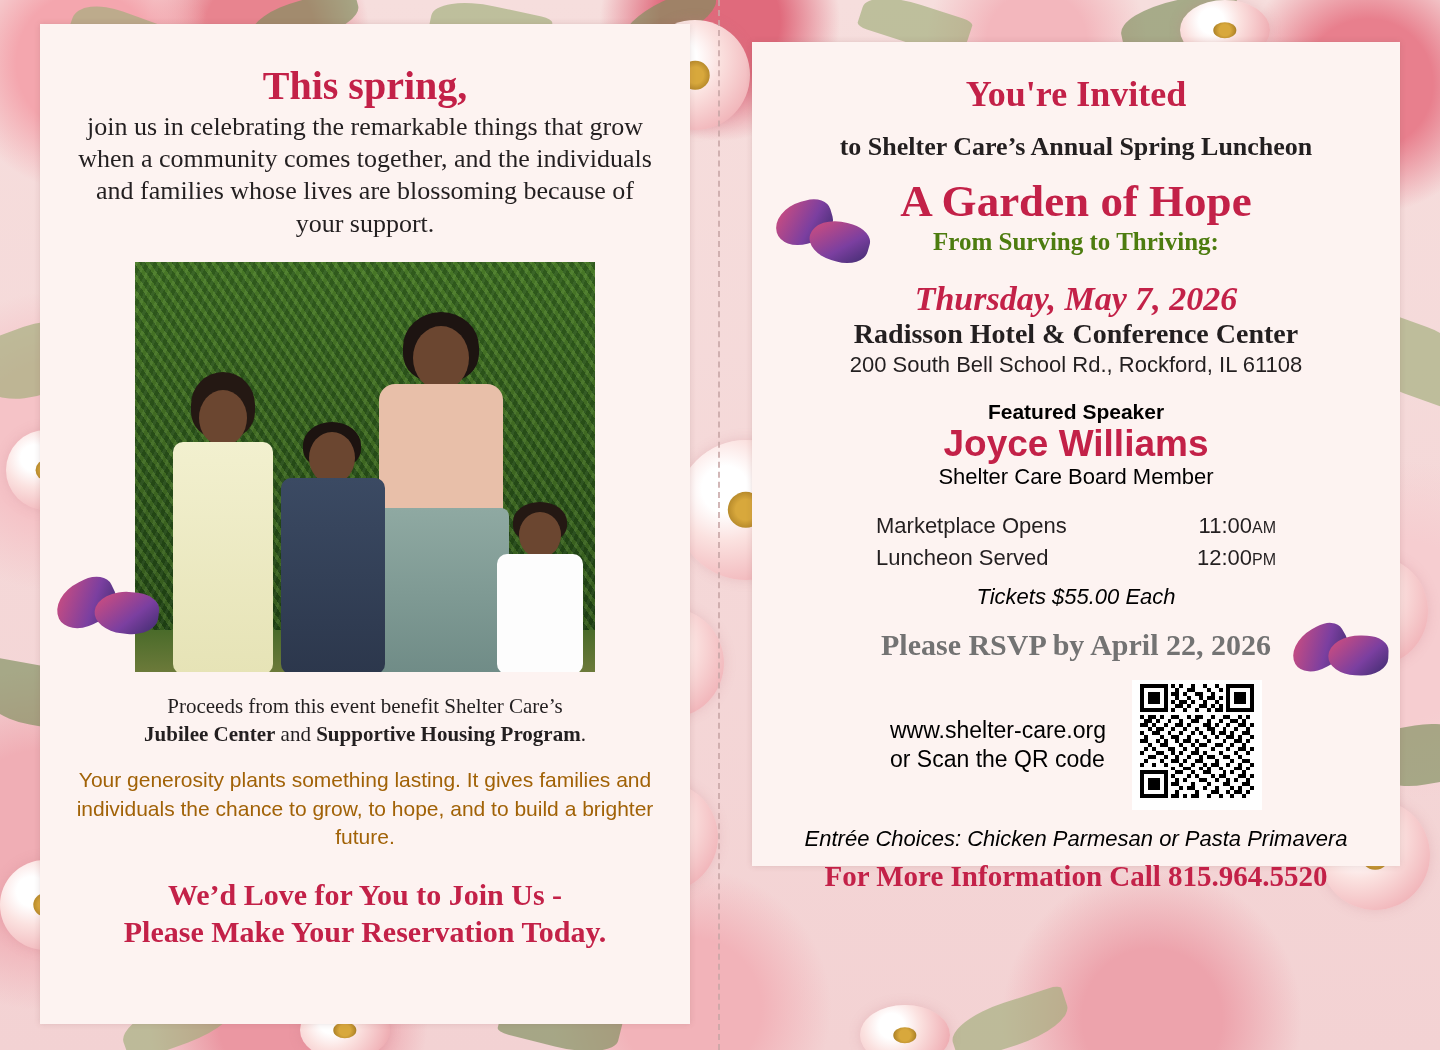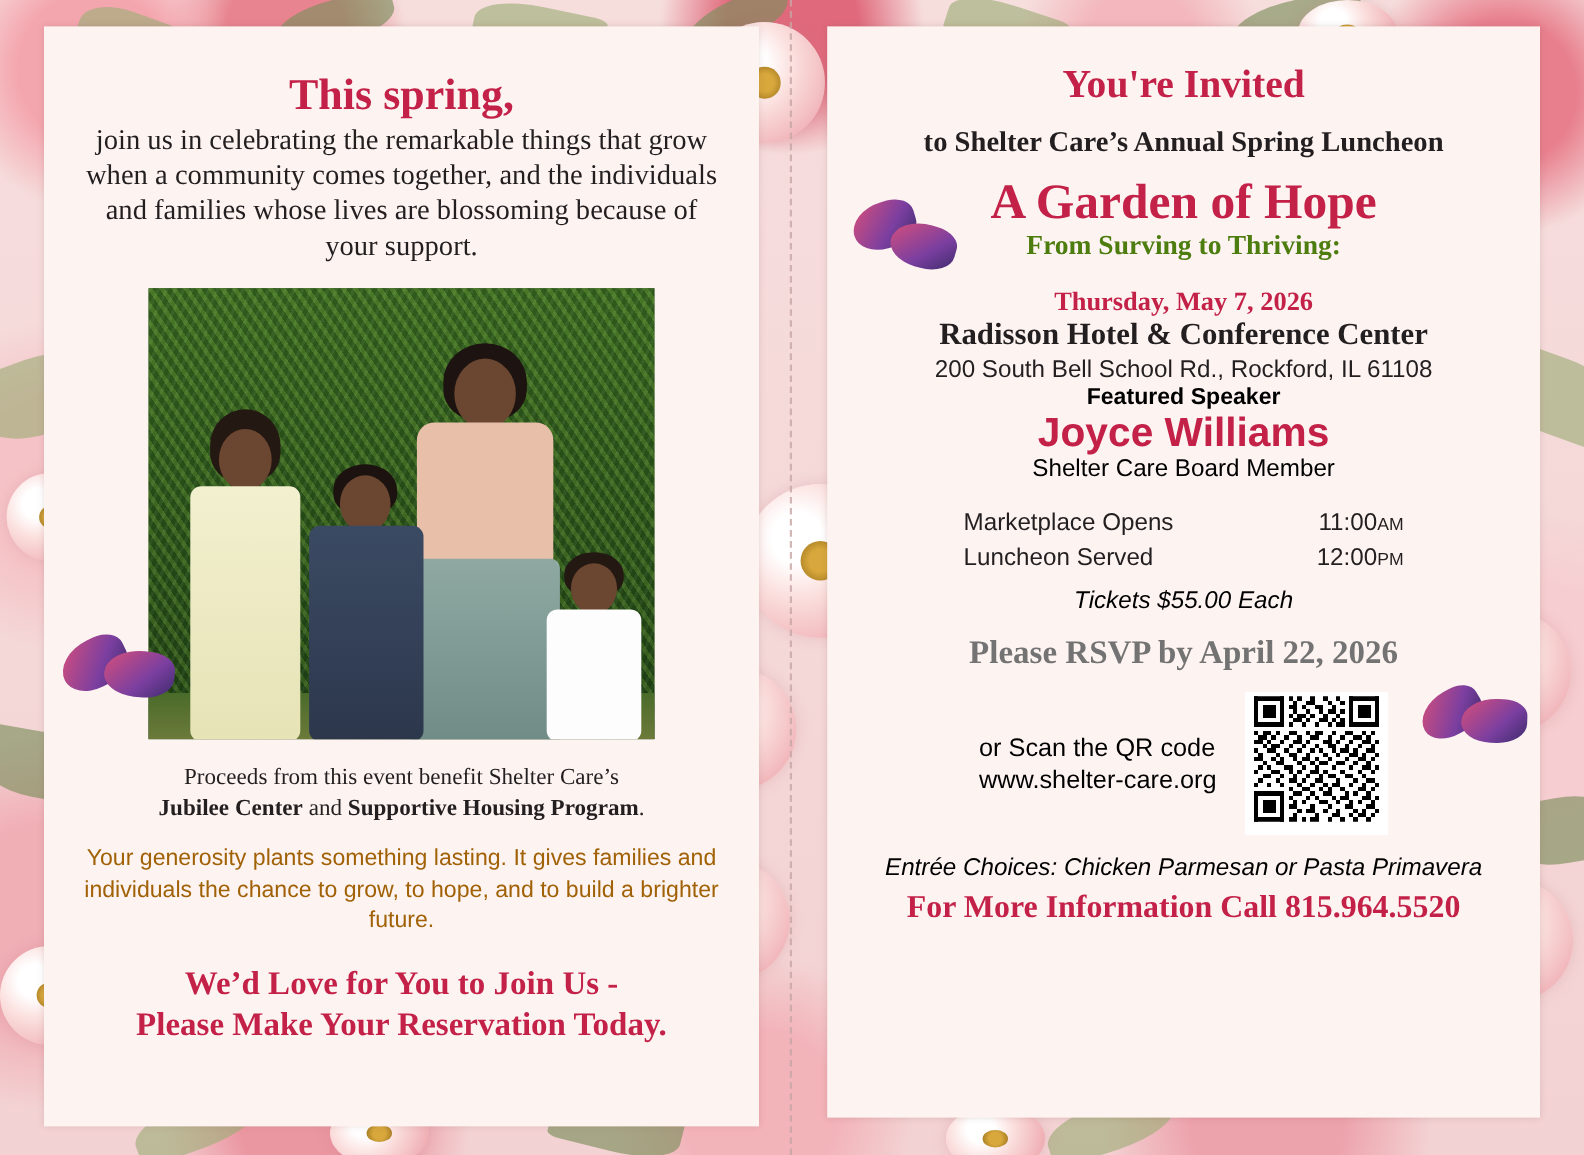--- a/index.html
+++ b/index.html
@@ -30,21 +30,21 @@
   .leaf{position:absolute;background:#9fae7a;border-radius:50% 10% 50% 10%;opacity:.65;}
   .leaf.d{background:#7d8f5c;}
   .blossom{position:absolute;border-radius:50%;background:radial-gradient(circle at 35% 35%,#fff 0 18%,#fbe2e0 40%,#f2b9bd 75%,#e89aa2 100%);box-shadow:0 0 12px rgba(200,120,130,.25);}
   .blossom:after{content:"";position:absolute;left:50%;top:50%;width:26%;height:26%;transform:translate(-50%,-50%);border-radius:50%;background:radial-gradient(circle,#d8a83c 0 40%,#b98c2c 70%,#8d6a1f 100%);}
   
   .card{
     position:absolute;background:#fdf3f1;
     box-shadow:0 0 6px rgba(120,70,70,.18);
   }
   #left-card{left:40px;top:24px;width:650px;height:1000px;}
-  #right-card{left:752px;top:24px;width:648px;height:992px;}
+  #right-card{left:752px;top:42px;width:648px;height:824px;}
   .fold{position:absolute;left:718px;top:0;height:1050px;border-left:2px dashed #c8a6a6;opacity:.8;}
   .sans{font-family:"Liberation Sans", sans-serif;}
   #left-inner{padding:26px 30px 0 30px;}
   .l-head{font-size:40px;font-weight:bold;color:#c32148;text-align:center;margin:12px 0 2px;}
   .l-intro{font-size:26px;line-height:1.24;text-align:center;color:#231f20;}
   .photo{
     width:460px;height:410px;margin:22px auto 0;position:relative;overflow:hidden;
     background:linear-gradient(170deg,#2f5220,#42701f 40%,#2d4c1b);
   }
   .hedge{position:absolute;inset:0;
@@ -61,24 +61,24 @@
   .cap{font-size:21px;line-height:1.34;text-align:center;color:#231f20;margin-top:20px;}
   .cap b{font-weight:bold;}
   .cap2{font-size:21px;line-height:1.36;text-align:center;color:#a16207;margin-top:18px;}
   .l-foot{font-size:30px;font-weight:bold;color:#c32148;text-align:center;line-height:1.25;margin-top:24px;}
   
   #right-inner{padding:34px 26px 0 26px;text-align:center;}
   .invited{font-size:36px;color:#c32148;font-weight:bold;line-height:1.05;}
   .invited-sub{font-size:26px;color:#231f20;font-weight:bold;margin-top:18px;}
   .garden{font-size:45px;color:#c32148;font-weight:bold;margin-top:16px;line-height:1.05;}
   .garden-sub{font-size:25px;color:#4d7c0f;font-weight:bold;line-height:1.22;margin-top:2px;}
-  .date{font-size:24px;color:#c32148;font-weight:bold;margin-top:22px;}
+  .date{font-size:34px;color:#c32148;font-weight:bold;margin-top:22px;font-style:italic;}
   .venue{font-size:28px;color:#231f20;font-weight:bold;line-height:1.15;}
   .addr{font-size:22px;color:#231f20;font-family:"Liberation Sans",sans-serif;margin-top:2px;}
-  .spk-label{font-size:21px;font-weight:bold;font-family:"Liberation Sans",sans-serif;}
+  .spk-label{font-size:21px;font-weight:bold;font-family:"Liberation Sans",sans-serif;margin-top:22px;}
   .spk-name{font-size:37px;color:#c32148;font-weight:bold;font-family:"Liberation Sans",sans-serif;line-height:1.1;}
   .spk-role{font-size:22px;font-family:"Liberation Sans",sans-serif;}
   .sched{width:400px;margin:20px auto 0;font-family:"Liberation Sans",sans-serif;font-size:22px;color:#231f20;}
   .sched div{display:flex;justify-content:space-between;line-height:1.45;}
   .sched .ampm{font-size:16px;}
   .tickets{font-family:"Liberation Sans",sans-serif;font-style:italic;font-size:22px;margin-top:10px;}
   .rsvp{font-size:30px;color:#737373;font-weight:bold;margin-top:18px;}
   .rsvp-to{font-size:23px;font-family:"Liberation Sans",sans-serif;margin-top:1px;}
   .online-wrap{display:flex;align-items:center;justify-content:center;gap:26px;margin-top:18px;}
   .online-txt{text-align:left;}
@@ -209,22 +209,22 @@
         <span><span>12:00</span><span class="ampm">PM</span></span>
       </div>
     </div>
 
     <div class="tickets">Tickets $55.00 Each</div>
 
     <div class="rsvp">Please RSVP by April 22, 2026</div>
 
     <div class="online-wrap">
       <div class="online-txt">
+        <div class="online-l">www.shelter-care.org</div>
         <div class="online-l">or Scan the QR code</div>
-        <div class="online-l">www.shelter-care.org</div>
       </div>
       <div class="qr">
         <svg viewBox="0 0 29 29" width="114" height="114" shape-rendering="crispEdges" aria-hidden="true">
           <rect width="29" height="29" fill="#ffffff"></rect>
           <g fill="#000000">
             <rect x="0" y="0" width="7" height="1"></rect>
               <rect x="0" y="6" width="7" height="1"></rect>
             <rect x="0" y="0" width="1" height="7"></rect>
               <rect x="6" y="0" width="1" height="7"></rect>
             <rect x="2" y="2" width="3" height="3"></rect>

